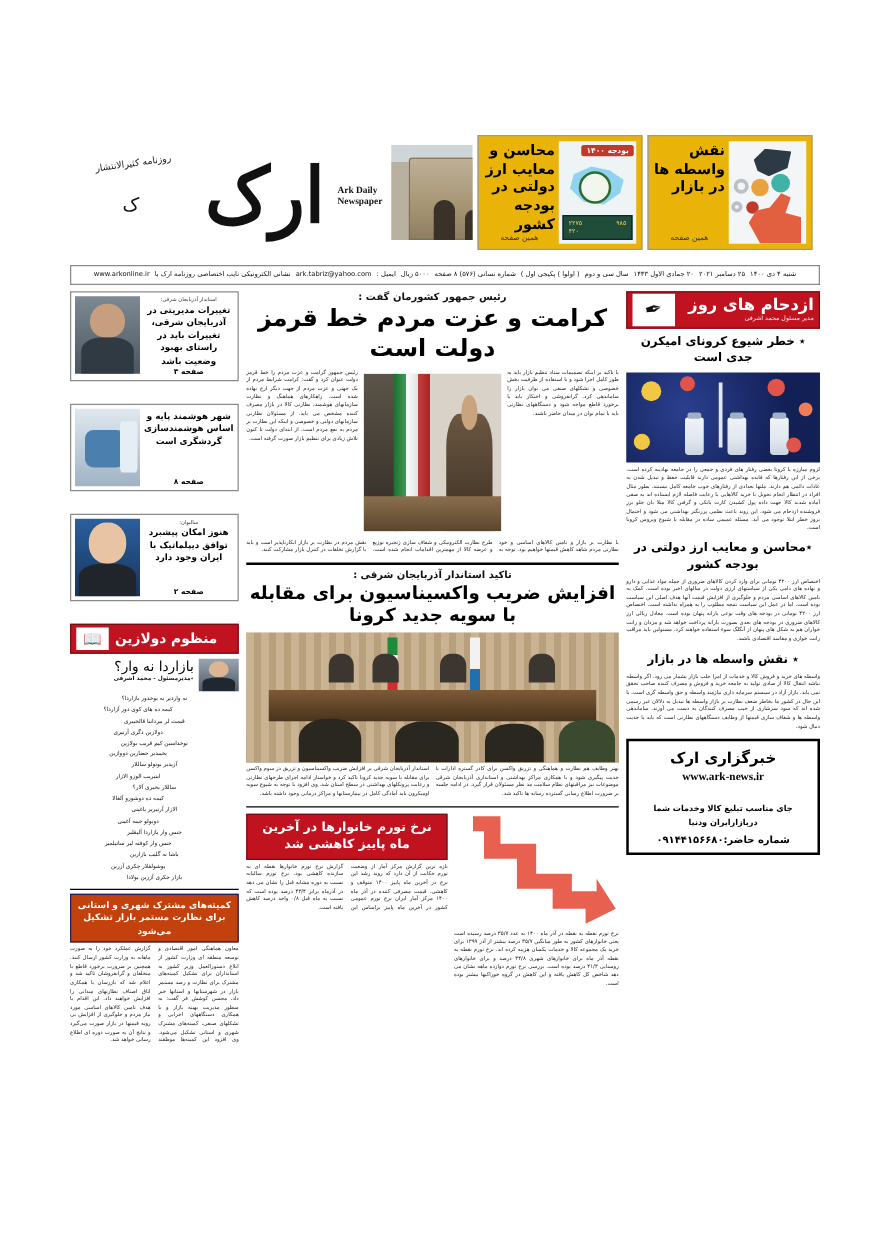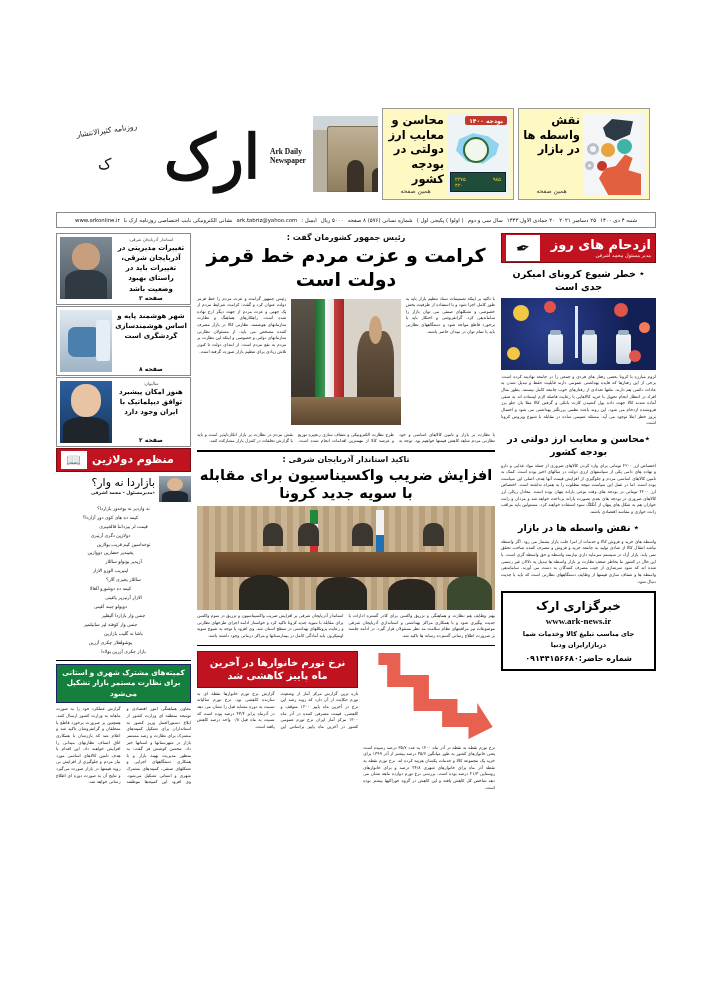--- a/index.html
+++ b/index.html
@@ -81,21 +81,21 @@
     box-shadow: 23px 6px 0 -2px #3a3228;
   }
   .tower-cap {
     font-size: 7.5px; font-weight: 700; color:#111;
     font-family: "Liberation Serif", serif;
     margin-top: 3px; direction: ltr;
   }
   .promo {
     width: 132px; height: 92px;
     border: 1px solid #9a9a9a;
-    background: #fef9c3;
+    background: #eab308;
     display: flex; flex-direction: row-reverse;
     padding: 4px; gap: 3px;
   }
   .promo-text {
     flex: 1;
     display:flex; flex-direction: column;
     align-items: flex-end; justify-content: flex-start;
     font-weight: 700; font-size: 11.5px;
     line-height: 1.28; color:#000;
   }
@@ -228,21 +228,21 @@
     text-align:center; font-weight:700; font-size: 9.5px;
     line-height:1.35; margin: 6px 2px 4px; color:#000;
   }
 
   .ad-box {
     border: 2px solid #000; margin-top: 6px;
     padding: 6px 4px; text-align:center;
   }
   .ad-box .ad-t { font-size: 12px; font-weight:700; margin-bottom:3px; }
   .ad-box .ad-url { font-size: 9px; font-weight:700; direction: ltr;
-    font-family: "Liberation Serif", serif; margin-bottom:3px;}
+    font-family: "Liberation Serif", serif; margin-bottom:16px;}
   .ad-box .ad-l { font-size: 6.5px; line-height:1.7; font-weight:700; }
   .ad-box .ad-phone { font-size: 8px; font-weight:700; margin-top:3px; }
 
   
   .kicker {
     text-align:center; font-size: 8px; font-weight:700;
     color:#111; margin-bottom: 2px;
   }
   .headline {
     text-align:center; font-size: 19px; font-weight:700;
@@ -315,35 +315,35 @@
     border-radius: 42% 42% 0 0;
   }
 
   
   .redbox {
     background:#c1121f; color:#fff; text-align:center;
     font-weight:700; font-size: 10px; line-height:1.35;
     padding: 4px 3px; border:1px solid #7a0c14;
   }
   .bluebox {
-    background:#15803d; color:#fff; text-align:center;
+    background:#c2410c; color:#fff; text-align:center;
     font-weight:700; font-size: 7.2px; line-height:1.45;
     padding: 3px 3px; border:1px solid #1b2460;
   }
 
   .arrow-graphic {
     width:100%; height: 92px; position:relative;
   }
   .arrow-graphic svg { width:100%; height:100%; }
 
   
   .side-item {
     border: 1px solid #8a8a8a;
     display:flex; flex-direction: row-reverse;
-    padding: 3px; gap:3px; margin-bottom: 1px;
+    padding: 3px; gap:3px; margin-bottom: 18px;
     background:#fff;
   }
   .side-thumb { width: 52px; height: 62px; overflow:hidden; position:relative; flex:0 0 52px;}
   .st1 { background: linear-gradient(180deg,#7d8a94 0%, #4a5560 100%); }
   .st1::before{content:"";position:absolute;left:24%;top:10%;width:52%;height:44%;background:#c89f7e;border-radius:50% 50% 44% 44%;}
   .st1::after{content:"";position:absolute;left:10%;bottom:0;width:80%;height:46%;background:#2f3a42;border-radius:38% 38% 0 0;}
   .st2 { background: linear-gradient(180deg,#2b5f9e 0%, #17365c 100%); }
   .st2::before{content:"";position:absolute;left:22%;top:6%;width:56%;height:52%;background:#e8c4a4;border-radius:48%;}
   .st2::after{content:"";position:absolute;left:6%;bottom:0;width:88%;height:42%;background:#20242b;border-radius:40% 40% 0 0;}
   .st3 { background: linear-gradient(180deg,#dfe8ef 0%, #9fb3c4 100%); }

